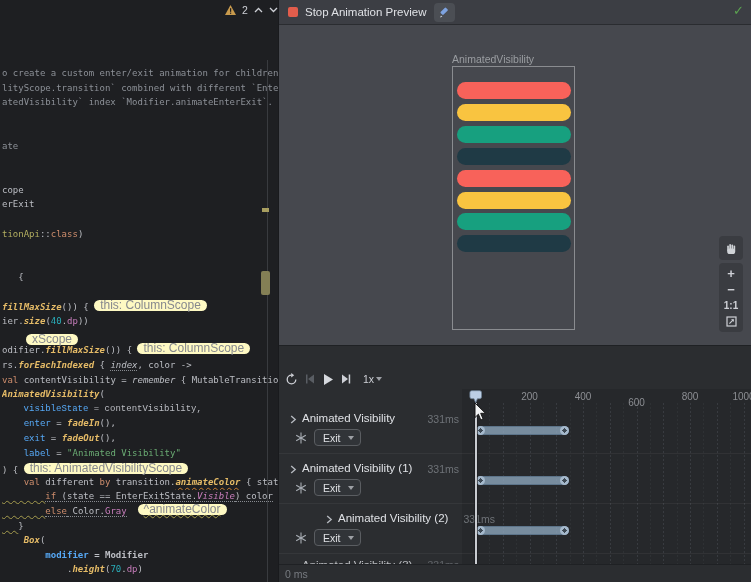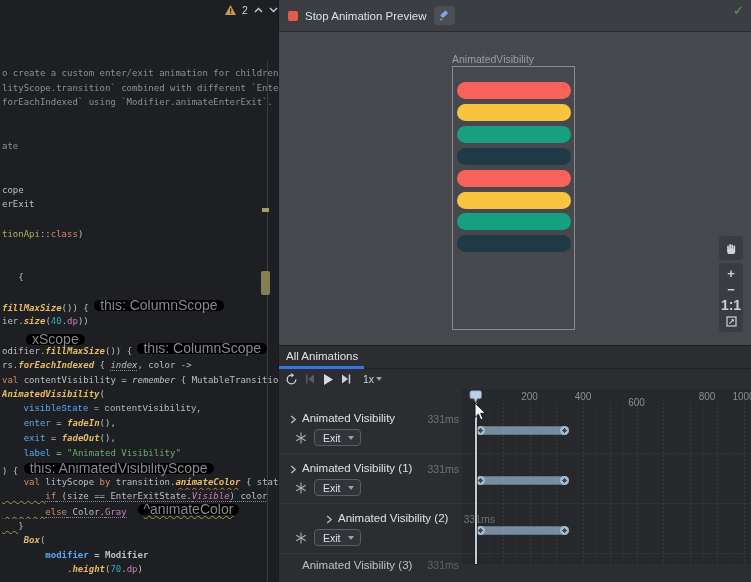--- a/index.html
+++ b/index.html
@@ -11,51 +11,51 @@
   #editor{position:absolute;left:0;top:0;width:278px;height:582px;overflow:hidden;background:#1E1F22}
   .code-line{position:absolute;left:2px;right:0;white-space:pre;overflow:hidden;
              font-family:"DejaVu Sans Mono",monospace;font-size:9px;line-height:14.6px;height:15px}
   .cmt{color:#8C9097}.pln{color:#BCBEC4}.kw{color:#CF8E6D}
   .fn{color:#E5BB67;font-style:italic;font-weight:bold}
   .num{color:#2AACB8}.prop{color:#C77DBB}.named{color:#56A8F5}
   .str{color:#6AAB73}.ann{color:#B3AE60}.it{font-style:italic}
   .du{border-bottom:1px dotted #878A90}
   .wv{text-decoration:underline wavy #C87D2F;text-decoration-thickness:1px;text-underline-offset:2px}
   .wv2{text-decoration:underline wavy #A59B4E;text-decoration-thickness:1px}
-  .chip{display:inline-block;background:#000000;color:#87898E;font-family:"Liberation Sans",sans-serif;
-        font-size:14px;font-style:normal;font-weight:normal;line-height:11px;padding:0 6px;
+  .chip{display:inline-block;background:#fef9c3;color:#87898E;font-family:"Liberation Sans",sans-serif;
+        font-size:12px;font-style:normal;font-weight:normal;line-height:11px;padding:0 6px;
         border-radius:6px;vertical-align:1px}
   .wvb{text-decoration:underline wavy #A59B4E;text-decoration-thickness:1px}
   #inspection{position:absolute;left:225px;top:4px;display:flex;align-items:center;gap:6px;color:#CED0D6;font-size:10.5px}
   #stripe{position:absolute;left:267px;top:60px;width:1px;height:522px;background:#393B3F}
   #stripe-mark{position:absolute;left:262px;top:208px;width:7px;height:4px;background:#A89E60}
   #stripe-thumb{position:absolute;left:261px;top:271px;width:9px;height:24px;background:#847F55;border-radius:2px}
 
   
   #rightpanel{position:absolute;left:278px;top:0;width:473px;height:582px;background:#46484E;border-left:1px solid #191A1D}
-  #pv-toolbar{position:absolute;left:0;top:0;width:473px;height:32px;background:#3C3E44;
+  #pv-toolbar{position:absolute;left:0;top:0;width:473px;height:25px;background:#3C3E44;
               border-bottom:1px solid #2A2C30;display:flex;align-items:center}
   #stop-square{width:10px;height:10px;border-radius:2px;background:#E25D4C;margin:0 7px 0 9px}
   #stop-label{color:#DFE1E5;font-size:11.5px}
   #wand-btn{margin-left:8px;width:21px;height:19px;background:#4B4E54;border-radius:4px;
             display:flex;align-items:center;justify-content:center}
   #build-check{position:absolute;right:8px;top:3px;color:#5BA350;font-size:13px}
 
   #pv-label{position:absolute;left:173px;top:53px;color:#9A9DA1;font-size:10.5px}
   #device-frame{position:absolute;left:173px;top:66px;width:123px;height:264px;border:1px solid #8A8C90}
   .pv-bar{position:absolute;left:4px;width:114px;height:17px;border-radius:8.5px}
   #fab{position:absolute;left:268px;top:305px;width:23px;height:23px;border-radius:50%;
        display:flex;align-items:center;justify-content:center;color:#1E3A44;font-size:9px}
 
   .float-box{position:absolute;left:440px;width:24px;background:#3A3C41;border-radius:4px;
              display:flex;flex-direction:column;align-items:center;color:#CED0D6}
   #pan-btn{top:236px;height:24px;justify-content:center}
   #zoom-box{top:263px;height:69px;justify-content:space-around;padding:2px 0}
   .zi{font-size:13px;line-height:13px;height:15px;display:flex;align-items:center;font-weight:bold}
-  #actual-size{font-size:14px;font-weight:bold}
+  #actual-size{font-size:10px;font-weight:bold}
 
   
   #tl{position:absolute;left:0;top:345px;width:473px;height:237px;background:#2B2D30;
       border-top:1px solid #1F2124;overflow:hidden}
   #tabbar{position:absolute;left:0;top:0;width:473px;height:23px;border-bottom:1px solid #202225}
   #tab-all{position:absolute;left:7px;top:4px;color:#DFE1E5;font-size:11.5px}
   #tab-underline{position:absolute;left:0;top:20px;width:85px;height:3px;background:#3574F0}
   #play-toolbar{position:absolute;left:0;top:23px;width:473px;height:20px;display:flex;align-items:center;gap:5px;padding-left:6px}
   .pt-icon{width:13px;height:13px;display:flex;align-items:center;justify-content:center}
   #speed{display:flex;align-items:center;gap:2px;color:#CED0D6;font-size:10.5px;margin-left:6px}
@@ -96,21 +96,21 @@
 </style>
 </head>
 <body>
 
 <div id="root">
 
   <div id="editor">
     <div id="code-layer">
         <div class="code-line" style="top: 66px;"><span class="cmt">o create a custom enter/exit animation for children o</span></div>
         <div class="code-line" style="top: 80.6px;"><span class="cmt">lityScope.transition` combined with different `Enter/</span></div>
-        <div class="code-line" style="top: 95.2px;"><span class="cmt">forEachIndexed` using `Modifier.animateEnterExit`.</span></div>
+        <div class="code-line" style="top: 95.2px;"><span class="cmt">atedVisibility` index `Modifier.animateEnterExit`.</span></div>
         <div class="code-line" style="top: 109.8px;"></div>
         <div class="code-line" style="top: 124.4px;"></div>
         <div class="code-line" style="top: 139px;"><span class="cmt">ate</span></div>
         <div class="code-line" style="top: 153.6px;"></div>
         <div class="code-line" style="top: 168.2px;"></div>
         <div class="code-line" style="top: 182.8px;"><span class="pln">cope</span></div>
         <div class="code-line" style="top: 197.4px;"><span class="pln">erExit</span></div>
         <div class="code-line" style="top: 212px;"></div>
         <div class="code-line" style="top: 226.6px;"><span class="ann">tionApi</span><span class="pln">::</span><span class="kw">class</span><span class="pln">)</span></div>
         <div class="code-line" style="top: 241.2px;"></div>
@@ -122,22 +122,22 @@
         <div class="code-line" style="top: 334px; margin-left: 24px;"><span class="chip">xScope</span></div>
         <div class="code-line" style="top: 343.4px;"><span class="pln">odifier.</span><span class="fn">fillMaxSize</span><span class="pln">()) { </span><span class="chip">this: ColumnScope</span></div>
         <div class="code-line" style="top: 358px;"><span class="pln">rs.</span><span class="fn">forEachIndexed</span><span class="pln"> { </span><span class="pln it du">index</span><span class="pln">, color -&gt;</span></div>
         <div class="code-line" style="top: 372.6px;"><span class="kw">val</span><span class="pln"> contentVisibility = </span><span class="pln it">remember</span><span class="pln"> { MutableTransitionS</span></div>
         <div class="code-line" style="top: 387.2px;"><span class="fn">AnimatedVisibility</span><span class="pln">(</span></div>
         <div class="code-line" style="top: 401.8px; font-family: Liberation Mono, monospace;"><span class="pln">    </span><span class="named">visibleState</span><span class="pln"> = contentVisibility,</span></div>
         <div class="code-line" style="top: 416.4px;"><span class="pln">    </span><span class="named">enter</span><span class="pln"> = </span><span class="fn">fadeIn</span><span class="pln">(),</span></div>
         <div class="code-line" style="top: 431px;"><span class="pln">    </span><span class="named">exit</span><span class="pln"> = </span><span class="fn">fadeOut</span><span class="pln">(),</span></div>
         <div class="code-line" style="top: 445.6px;"><span class="pln">    </span><span class="named">label</span><span class="pln"> = </span><span class="str">"Animated Visibility"</span></div>
         <div class="code-line" style="top: 435px; margin-top: 28px;"><span class="pln">) { </span><span class="chip">this: AnimatedVisibilityScope</span></div>
-        <div class="code-line" style="top: 474.8px;"><span class="pln">    </span><span class="kw">val</span><span class="pln"> lityScope </span><span class="kw">by</span><span class="pln"> transition.</span><span class="fn wv">animateColor</span><span class="pln"> { state</span></div>
-        <div class="code-line" style="top: 489.4px;"><span class="wv2">        </span><span class="kw du">if</span><span class="pln du"> (size == EnterExitState.</span><span class="prop it du">Visible</span><span class="pln du">) color</span></div>
+        <div class="code-line" style="top: 474.8px;"><span class="pln">    </span><span class="kw">val</span><span class="pln"> different </span><span class="kw">by</span><span class="pln"> transition.</span><span class="fn wv">animateColor</span><span class="pln"> { state</span></div>
+        <div class="code-line" style="top: 489.4px;"><span class="wv2">        </span><span class="kw du">if</span><span class="pln du"> (state == EnterExitState.</span><span class="prop it du">Visible</span><span class="pln du">) color</span></div>
         <div class="code-line" style="top: 504px;"><span class="wv2">        </span><span class="kw du">else</span><span class="pln du"> Color.</span><span class="prop du">Gray</span><span class="pln">  </span><span class="chip wvb">^animateColor</span></div>
         <div class="code-line" style="top: 518.6px;"><span class="wv2">   </span><span class="pln">}</span></div>
         <div class="code-line" style="top: 533.2px;"><span class="pln">    </span><span class="fn">Box</span><span class="pln">(</span></div>
         <div class="code-line" style="top: 547.8px; font-weight: bold;"><span class="pln">        </span><span class="named">modifier</span><span class="pln"> = Modifier</span></div>
         <div class="code-line" style="top: 562.4px;"><span class="pln">            .</span><span class="fn">height</span><span class="pln">(</span><span class="num">70</span><span class="pln">.</span><span class="prop">dp</span><span class="pln">)</span></div>
       </div>
 
     <div id="inspection">
       <svg width="11" height="10" viewBox="0 0 11 10">
         <polygon points="5.5,0 11,10 0,10" fill="#C89A4D"></polygon>
@@ -209,24 +209,20 @@
       <span class="zi">
         <svg width="11" height="11" viewBox="0 0 11 11">
           <rect x="1" y="1" width="9" height="9" fill="none" stroke="#CED0D6" stroke-width="1.2"></rect>
           <line x1="3.4" y1="7.6" x2="7.4" y2="3.6" stroke="#CED0D6" stroke-width="1.2"></line>
           <polygon points="7.8,6 7.8,3.2 5,3.2" fill="#CED0D6"></polygon>
         </svg>
       </span>
     </div>
 
     <div id="tl">
-      <div id="tabbar">
-        <span id="tab-all">All Animations</span>
-        <div id="tab-underline"></div>
-      </div>
 
       <div id="play-toolbar">
         <span class="pt-icon">
           <svg width="13" height="13" viewBox="0 0 13 13">
             <path d="M10.8 6.5 A4.3 4.3 0 1 1 6.5 2.2" fill="none" stroke="#CED0D6" stroke-width="1.3"></path>
             <polygon points="6.2,0 6.2,4.4 9.2,2.2" fill="#CED0D6"></polygon>
           </svg>
         </span>
         <span class="pt-icon">
           <svg width="12" height="12" viewBox="0 0 12 12">
@@ -271,21 +267,21 @@
           <div class="grid-line" style="left: 411px; opacity: 1;"></div>
           <div class="grid-line" style="left: 424.375px; opacity: 0.45;"></div>
           <div class="grid-line" style="left: 437.75px; opacity: 1;"></div>
           <div class="grid-line" style="left: 451.125px; opacity: 0.45;"></div>
           <div class="grid-line" style="left: 464.5px; opacity: 1;"></div>
         </div>
       <div id="ruler">
           <span class="ruler-label" style="left: 250.5px;">200</span>
           <span class="ruler-label" style="left: 304px;">400</span>
           <span class="ruler-label" style="left: 357.5px; margin-top: 6px;">600</span>
-          <span class="ruler-label" style="left: 411px; margin-left: 17px;">800</span>
+          <span class="ruler-label" style="left: 411px;">800</span>
           <span class="ruler-label" style="left: 464.5px;">1000</span>
         </div>
       <div id="rows-layer">
   <div>
     <div class="tl-row-head" style="top: 63px;">
       <svg class="row-chev" width="7" height="9" viewBox="0 0 7 9">
         <polyline points="1.2,1 5.2,4.5 1.2,8" fill="none" stroke="#B4B8BE" stroke-width="1.4"></polyline>
       </svg>
       <span class="row-title">Animated Visibility</span>
       <span class="row-duration">331ms</span>
@@ -374,15 +370,18 @@
 
       <svg id="playhead-pin" width="13" height="14" viewBox="0 0 13 14" style="left: 190px;">
         <path d="M2.5 .7 h8 q1.8 0 1.8 1.8 v4.4 q0 1.8 -1.8 1.8 h-2.3 l-1.7 4 l-1.7 -4 h-2.3 q-1.8 0 -1.8 -1.8 v-4.4 q0 -1.8 1.8 -1.8 z" fill="#BCCFE6" stroke="#6E8196" stroke-width=".8" transform="translate(0.2,0)"></path>
       </svg>
       <div id="playhead-line" style="left: 196px;"></div>
 
       <svg id="mouse-cursor" width="14" height="19" viewBox="0 0 14 19" style="left: 195px;">
         <polygon points="1,0 1,14.5 4.4,11.2 6.8,17 9.1,16 6.7,10.3 11.5,10.3" fill="#F2F3F4" stroke="#1A1A1A" stroke-width="1"></polygon>
       </svg>
 
+      <div id="tl-status">
+        <span>0 ms</span>
+      </div>
     </div>
   </div>
 </div>
 
 </body></html>

